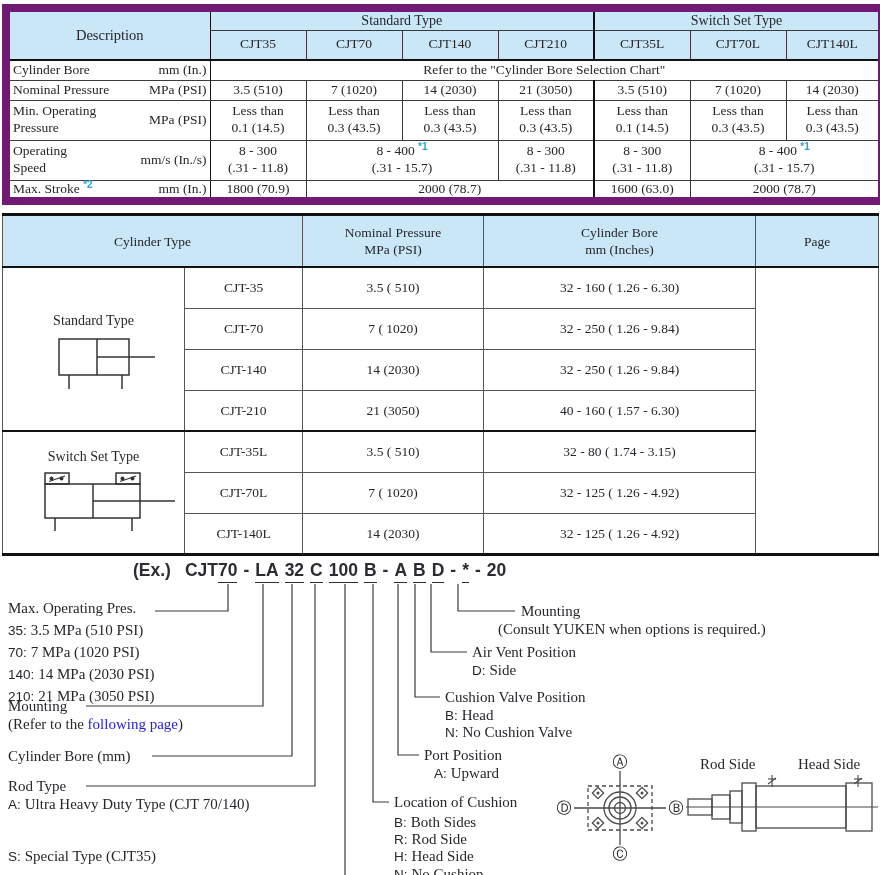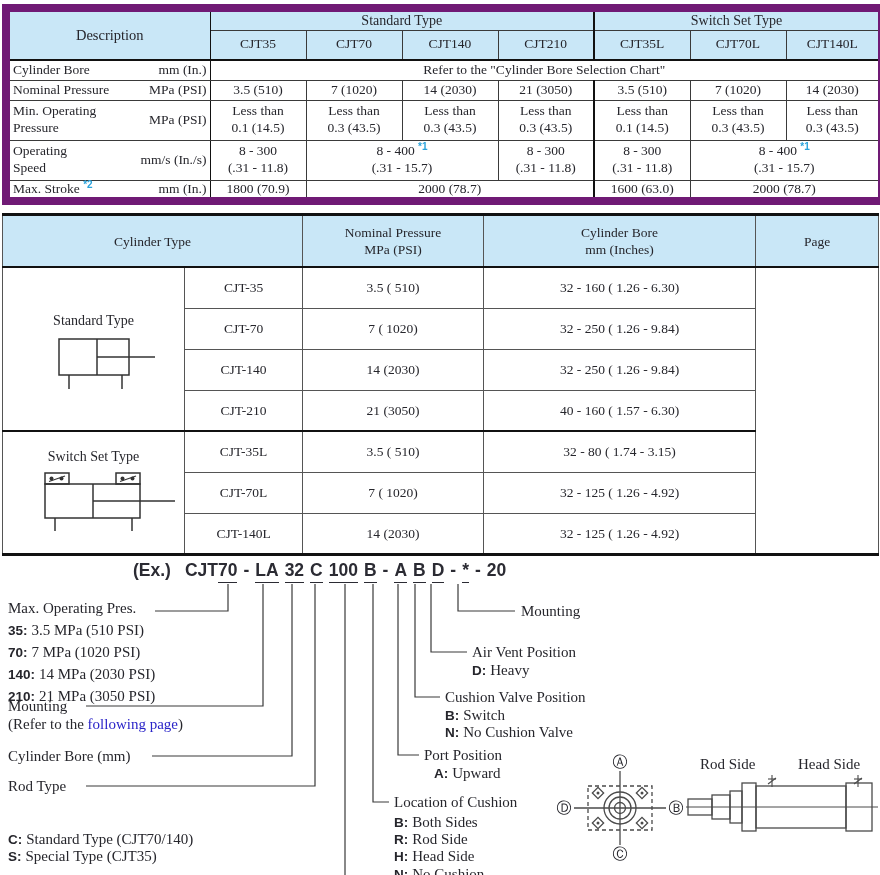--- a/index.html
+++ b/index.html
@@ -32,21 +32,21 @@
 
   
   .designation{position:relative;width:880px;height:342px;margin-top:0;}
   .designation svg.overlay{position:absolute;left:0;top:0;}
   .code-line{position:absolute;left:133px;top:4px;display:flex;gap:6px;align-items:baseline;
              font-family:"Liberation Sans",sans-serif;font-weight:bold;font-size:17.5px;color:#2b2b33;}
   .code-line .ex{margin-right:8px;}
   .u{border-bottom:1.6px solid #2b2b33;padding-bottom:1px;}
   .tight{display:flex;}
   .lbl{position:absolute;font-size:15px;white-space:nowrap;color:#26262c;}
-  .key{font-family:"Liberation Sans",sans-serif;font-weight:bold;font-size:13.5px;margin-right:4px;}
+  .key{font-family:"Liberation Sans",sans-serif;font-weight:normal;font-size:13.5px;margin-right:4px;}
   a.link{color:#2a24c8;text-decoration:none;cursor:pointer;}
 </style>
 </head>
 <body>
 
 <table class="spec">
   <colgroup>
       <col style="width:204px">
       <col style="width:96px">
       <col style="width:96px">
@@ -362,29 +362,30 @@
 
   <div class="lbl" style="left:8px;top:44px">Max. Operating Pres.</div>
   <div class="lbl" style="left:8px;top:66px"><span class="key">35:</span><span>3.5 MPa (510 PSI)</span></div>
   <div class="lbl" style="left:8px;top:88px"><span class="key">70:</span><span>7 MPa (1020 PSI)</span></div>
   <div class="lbl" style="left:8px;top:110px"><span class="key">140:</span><span>14 MPa (2030 PSI)</span></div>
   <div class="lbl" style="left:8px;top:132px"><span class="key">210:</span><span>21 MPa (3050 PSI)</span></div>
   <div class="lbl" style="left:8px;top:142px">Mounting</div>
   <div class="lbl" style="left:8px;top:160px"><span>(Refer to the </span><a class="link">following page</a><span>)</span></div>
   <div class="lbl" style="left:8px;top:192px">Cylinder Bore (mm)</div>
   <div class="lbl" style="left:8px;top:222px">Rod Type</div>
-  <div class="lbl" style="left:8px;top:275px"><span class="key">C:</span><span>Standard Type (CJT70/140)</span></div>
+  <div class="lbl" style="left:8px;top:240px"><span class="key">A:</span><span>Ultra Heavy Duty Type (CJT 70/140)</span></div>
   <div class="lbl" style="left:8px;top:292px"><span class="key">S:</span><span>Special Type (CJT35)</span></div>
   <div class="lbl" style="left:8px;top:323px">Stroke (mm)</div>
 
   <div class="lbl" style="left:521px;top:47px">Mounting</div>
+  <div class="lbl" style="left:498px;top:65px">(Consult YUKEN when options is required.)</div>
   <div class="lbl" style="left:472px;top:88px">Air Vent Position</div>
-  <div class="lbl" style="left:472px;top:106px"><span class="key">D:</span><span>Heavy</span></div>
+  <div class="lbl" style="left:472px;top:106px"><span class="key">D:</span><span>Side</span></div>
   <div class="lbl" style="left:445px;top:133px">Cushion Valve Position</div>
-  <div class="lbl" style="left:445px;top:151px"><span class="key">B:</span><span>Switch</span></div>
+  <div class="lbl" style="left:445px;top:151px"><span class="key">B:</span><span>Head</span></div>
   <div class="lbl" style="left:445px;top:168px"><span class="key">N:</span><span>No Cushion Valve</span></div>
   <div class="lbl" style="left:424px;top:191px">Port Position</div>
   <div class="lbl" style="left:434px;top:209px"><span class="key">A:</span><span>Upward</span></div>
   <div class="lbl" style="left:394px;top:238px">Location of Cushion</div>
   <div class="lbl" style="left:394px;top:258px"><span class="key">B:</span><span>Both Sides</span></div>
   <div class="lbl" style="left:394px;top:275px"><span class="key">R:</span><span>Rod Side</span></div>
   <div class="lbl" style="left:394px;top:292px"><span class="key">H:</span><span>Head Side</span></div>
   <div class="lbl" style="left:394px;top:310px"><span class="key">N:</span><span>No Cushion</span></div>
 
   <div class="lbl" style="left:700px;top:200px">Rod Side</div>

